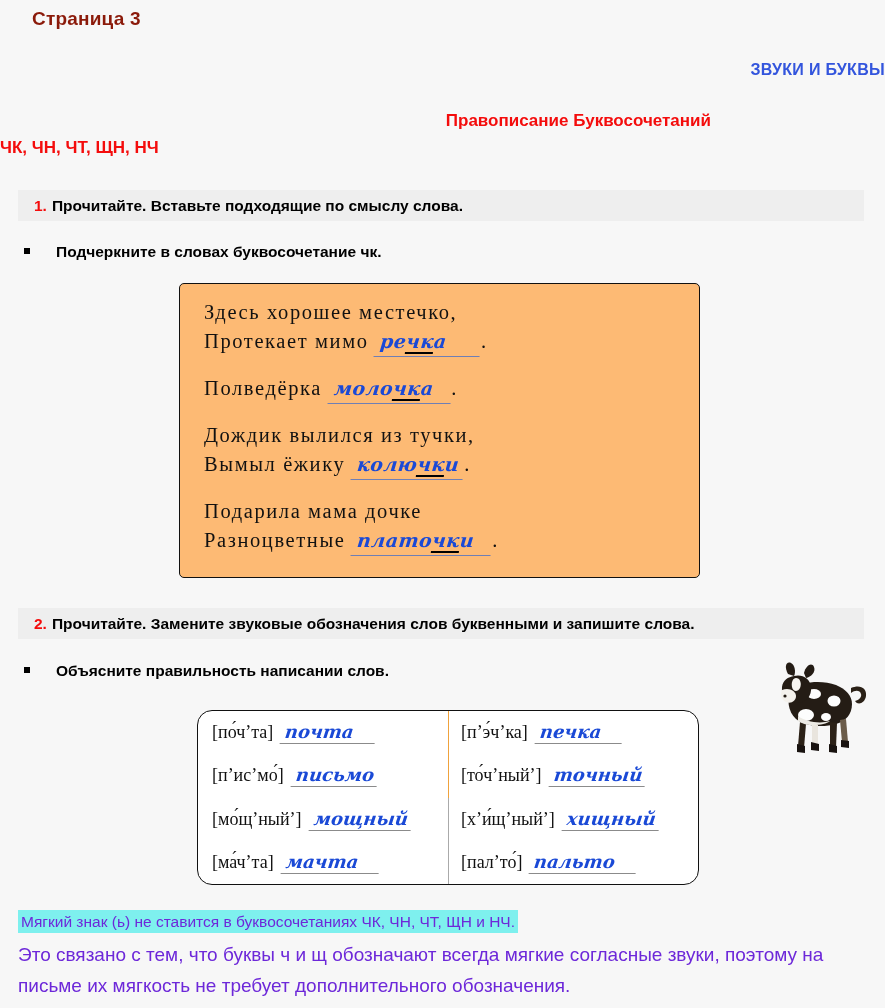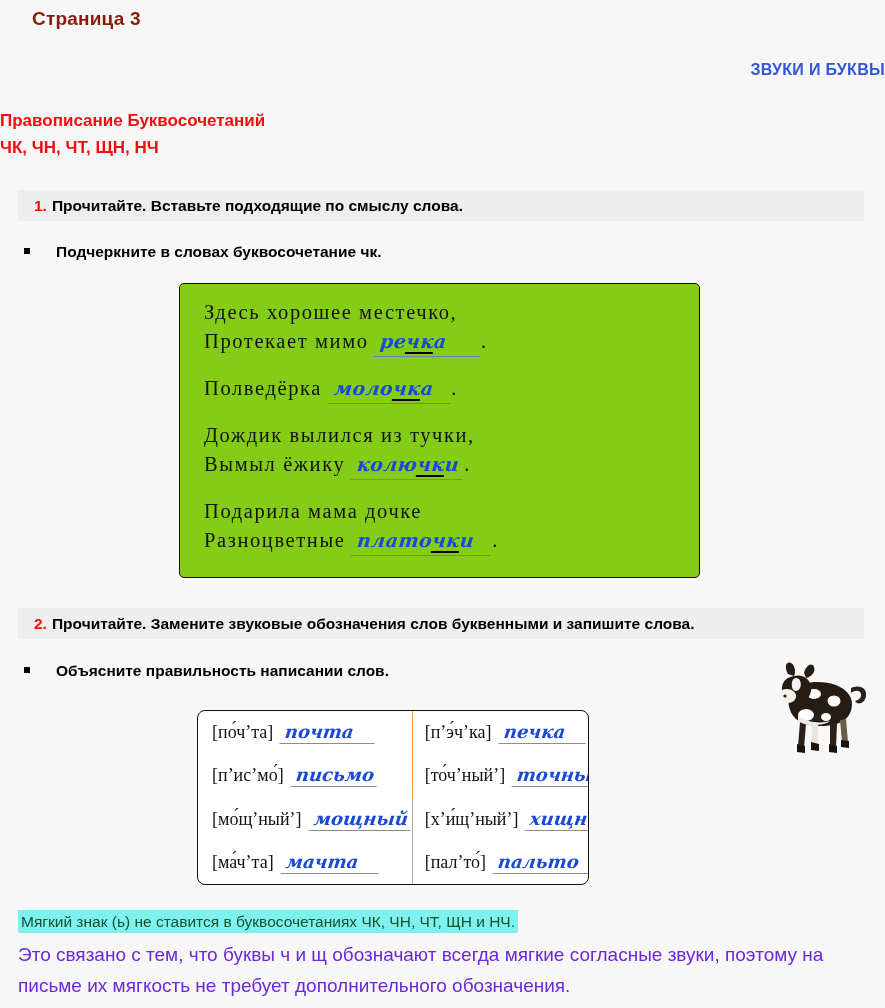--- a/index.html
+++ b/index.html
@@ -37,21 +37,21 @@
     font-size: 16px;
     font-weight: bold;
     color: #3355dd;
     letter-spacing: 0.3px;
   }
   .heading-sub1 {
     position: absolute;
     left: 0;
     top: 111px;
     width: 711px;
-    text-align: left;
+    text-align: right;
     font-size: 17px;
     font-weight: bold;
     color: #f40c0c;
   }
   .heading-sub2 {
     position: absolute;
     left: 0;
     top: 138px;
     width: 885px;
     text-align: left;
@@ -114,21 +114,21 @@
 
   
   .poem-box {
     position: absolute;
     left: 179px;
     top: 283px;
     width: 521px;
     height: 295px;
     border: 1.6px solid #111;
     border-radius: 5px;
-    background: #84cc16;
+    background: #fdba74;
     box-sizing: border-box;
   }
   .poem-inner {
     position: absolute;
     left: 24px;
     top: 14px;
     width: 400px;
   }
   .stanza { margin-bottom: 17px; }
   .stanza:last-child { margin-bottom: 0; }
@@ -169,24 +169,24 @@
     top: 370px;
     width: 108px;
     height: 108px;
   }
 
   
   .tbl-box {
     position: absolute;
     left: 197px;
     top: 710px;
-    width: 392px;
+    width: 502px;
     height: 175px;
     border: 1.6px solid #111;
-    border-radius: 8px;
+    border-radius: 15px;
     background: #ffffff;
     box-sizing: border-box;
     overflow: hidden;
   }
   .tbl-grid {
     position: absolute;
     left: 0; top: 0;
     width: 100%; height: 100%;
     display: grid;
     grid-template-columns: 1fr 1fr;
@@ -221,21 +221,21 @@
   }
   .tans.wide { padding-right: 22px; }
 
   
   .note-hl {
     position: absolute;
     left: 18px;
     top: 910px;
     background: #7ef0ee;
     font-size: 15.5px;
-    color: #14532d;
+    color: #6d28d9;
     padding: 2px 3px;
     line-height: 1.25;
   }
   .note-body {
     position: absolute;
     left: 18px;
     top: 940px;
     width: 848px;
     font-size: 19px;
     color: #6d28d9;

